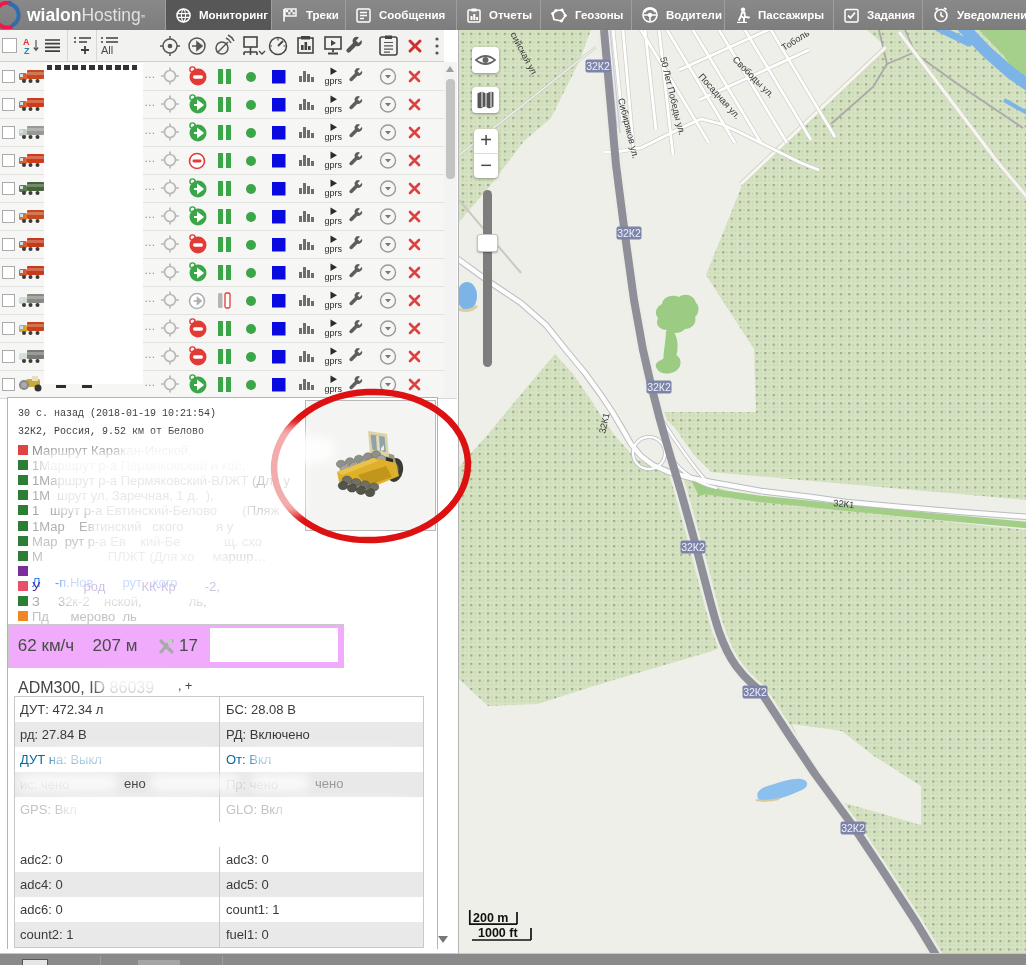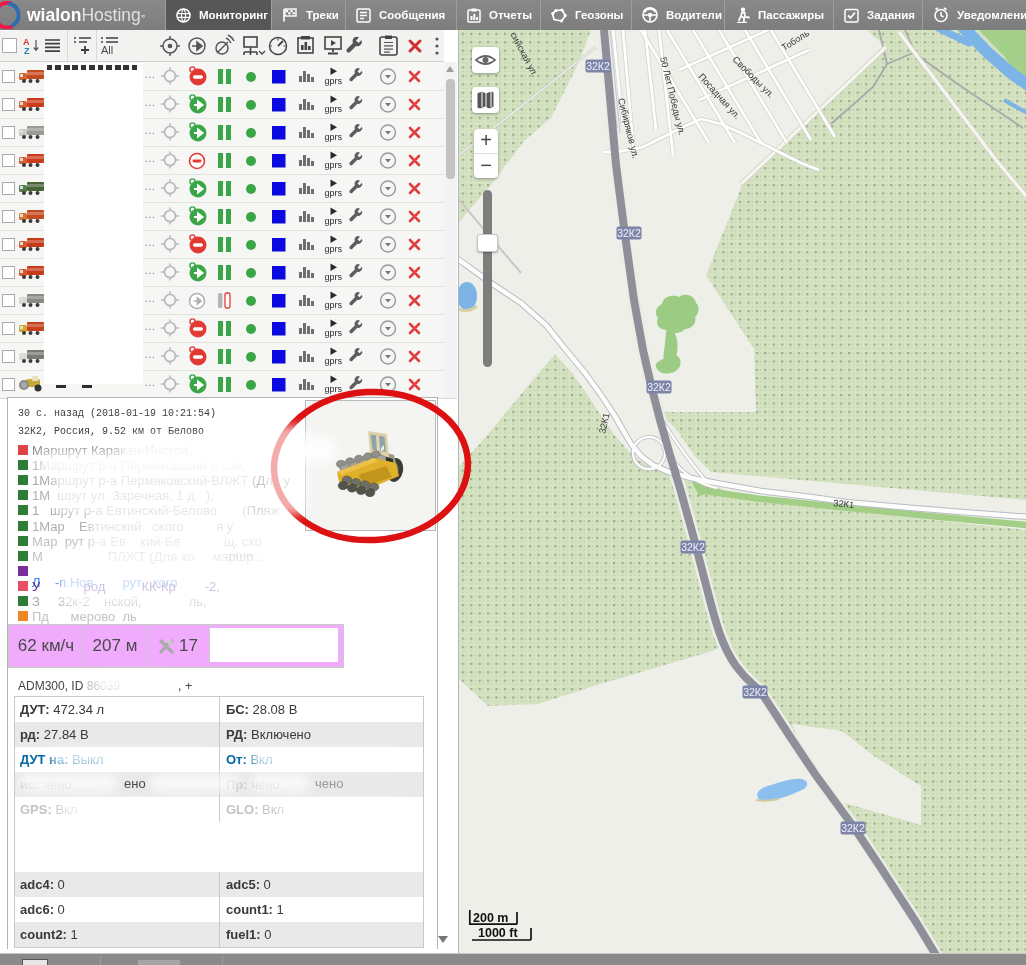--- a/index.html
+++ b/index.html
@@ -31,21 +31,21 @@
 
 #spdtab{left:8px;top:624px;width:334px;height:42px;border:1px solid #c9c9c9;background:#f0abfc;}
 .spdcell{position:absolute;top:0;height:42px;border-right:1px solid #c9c9c9;color:#4a4a4a;
   font-size:17px;display:flex;align-items:center;justify-content:center;white-space:nowrap;}
 
 #senstab{left:14px;top:696px;width:408px;height:250px;border:1px solid #c9c9c9;font-size:13px;color:#3a3a3a;}
 .srow{position:absolute;left:0;width:408px;height:25px;line-height:25px;white-space:nowrap;}
 .srow.g{background:#e9e9e9;}
 .sc1{position:absolute;left:5px;top:0;}
 .sc2{position:absolute;left:204px;top:0;border-left:1px solid #c9c9c9;padding-left:6px;height:25px;}
-.sb{font-weight:bold;}
+.sb{font-weight:normal;}
 
 #map{left:458px;top:30px;width:568px;height:923px;background:#edefe8;border-left:1px solid #b4b4b4;overflow:hidden;}
 .mbtn{position:absolute;background:#fff;border-radius:4px;box-shadow:0 1px 3px rgba(0,0,0,.35);}
 
 #statusbar{left:0;top:953px;width:1026px;height:12px;background:#8a8a8a;border-top:1px solid #c7c7c7;}
 </style></head>
 <body>
 
 <div id="topbar" class="abs">
 
@@ -771,21 +771,21 @@
   <div class="spdcell" style="left:74px;width:64px">207 м</div>
   <div class="spdcell" style="left:138px;width:62px">
     <svg width="17" height="17" viewBox="0 0 17 17" style="margin-right:4px">
         <path d="M3,3 L8,8 M14,3 L8,8 M3,14 L8,8 M14,14 L8,8" stroke="#a9a9a9" stroke-width="3.2" stroke-linecap="round"></path>
         <rect x="10" y="2" width="4" height="5" fill="#c9c9c9"></rect>
       </svg>17</div>
   <div class="spdcell" style="left:200px;width:133px;border-right:none"></div>
 </div>
 <div class="abs" style="left:210px;top:628px;width:128px;height:34px;background:#fff"></div>
 
-<div class="abs" style="left:18px;top:679px;font-size:12px;color:#444">ADM300, ID <span style="color:#b9b9b9">86039</span></div>
+<div class="abs" style="left:18px;top:679px;font-size:16px;color:#444">ADM300, ID <span style="color:#b9b9b9">86039</span></div>
 <div class="smudge" style="left:95px;top:675px;width:85px;height:16px;opacity:.85"></div>
 <div class="abs" style="left:178px;top:679px;font-size:12.5px;color:#444">, +</div>
 <div class="smudge" style="left:196px;top:675px;width:110px;height:16px;opacity:.5"></div>
 
 <div id="senstab" class="abs">
     <div class="srow" style="top:0px;color:#3a3a3a">
       <span class="sc1"><span class="sb">ДУТ:</span> 472.34 л</span>
       <span class="sc2"><span class="sb">БС:</span> 28.08 В</span>
     </div>
     <div class="srow g" style="top:25px;color:#3a3a3a">
@@ -796,20 +796,24 @@
       <span class="sc1"><span class="sb">ДУТ на:</span> Выкл</span>
       <span class="sc2"><span class="sb">От:</span> Вкл</span>
     </div>
     <div class="srow g" style="top:75px;color:#c4c4c4">
       <span class="sc1"><span class="sb">ис:</span> чено</span>
       <span class="sc2"><span class="sb">Пр:</span> чено</span>
     </div>
     <div class="srow" style="top:100px;color:#c4c4c4">
       <span class="sc1"><span class="sb">GPS:</span> Вкл</span>
       <span class="sc2"><span class="sb">GLO:</span> Вкл</span>
+    </div>
+    <div class="srow" style="top:150px;color:#3a3a3a">
+      <span class="sc1"><span class="sb">adc2:</span> 0</span>
+      <span class="sc2"><span class="sb">adc3:</span> 0</span>
     </div>
     <div class="srow g" style="top:175px;color:#3a3a3a">
       <span class="sc1"><span class="sb">adc4:</span> 0</span>
       <span class="sc2"><span class="sb">adc5:</span> 0</span>
     </div>
     <div class="srow" style="top:200px;color:#3a3a3a">
       <span class="sc1"><span class="sb">adc6:</span> 0</span>
       <span class="sc2"><span class="sb">count1:</span> 1</span>
     </div>
     <div class="srow g" style="top:225px;color:#3a3a3a">

